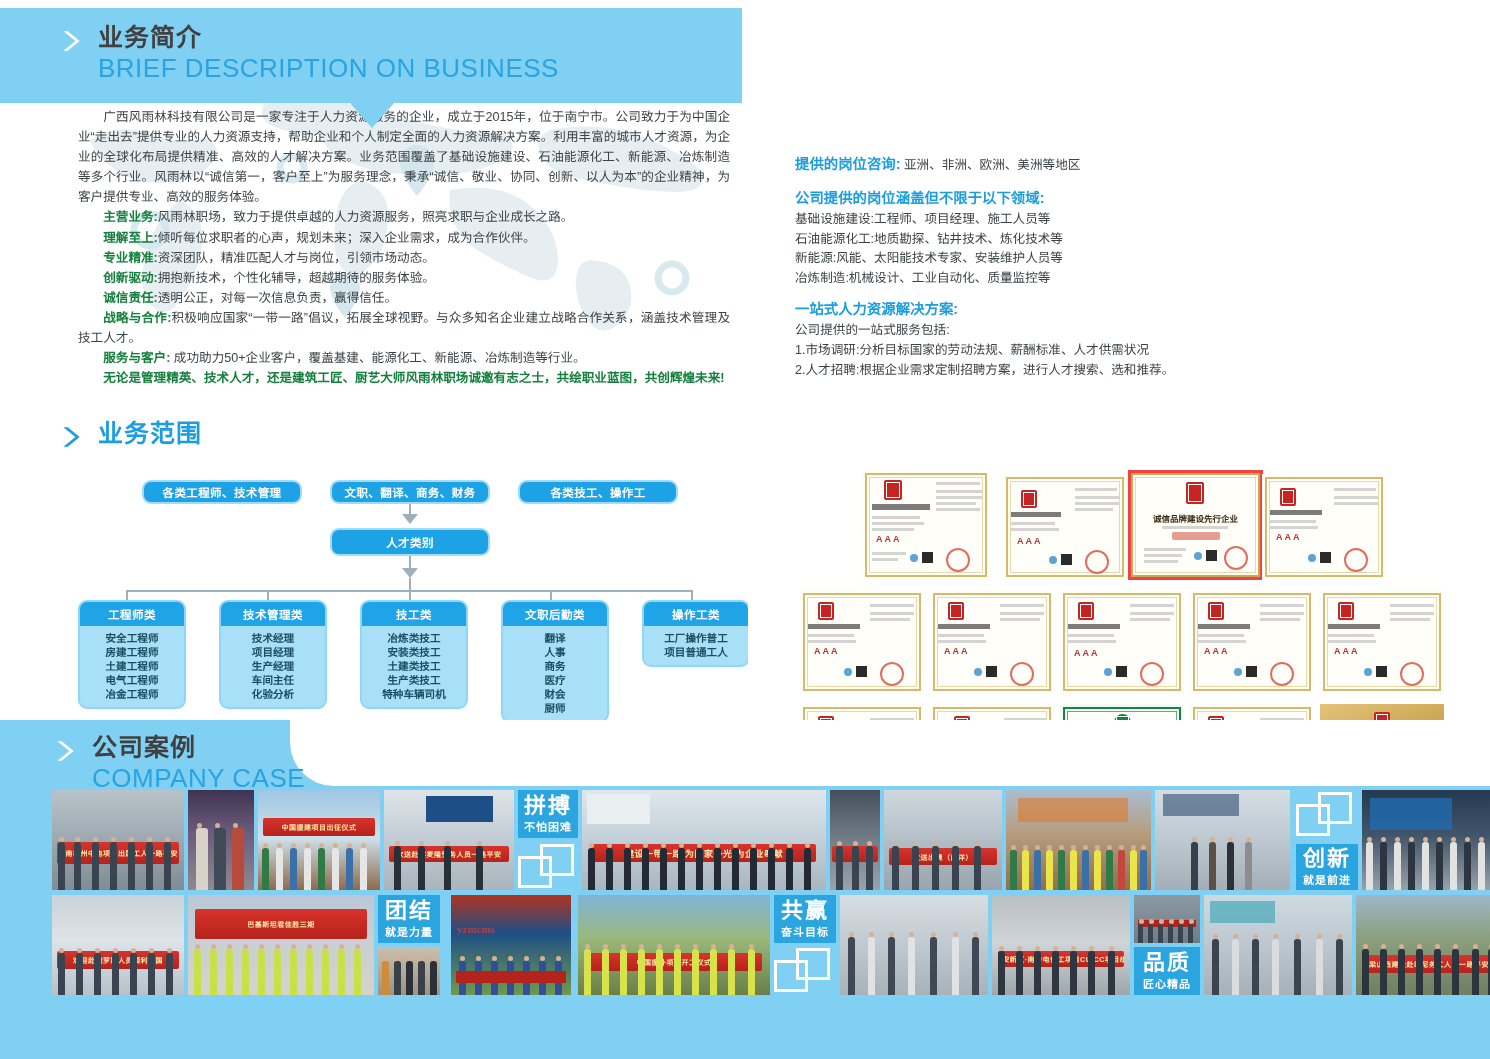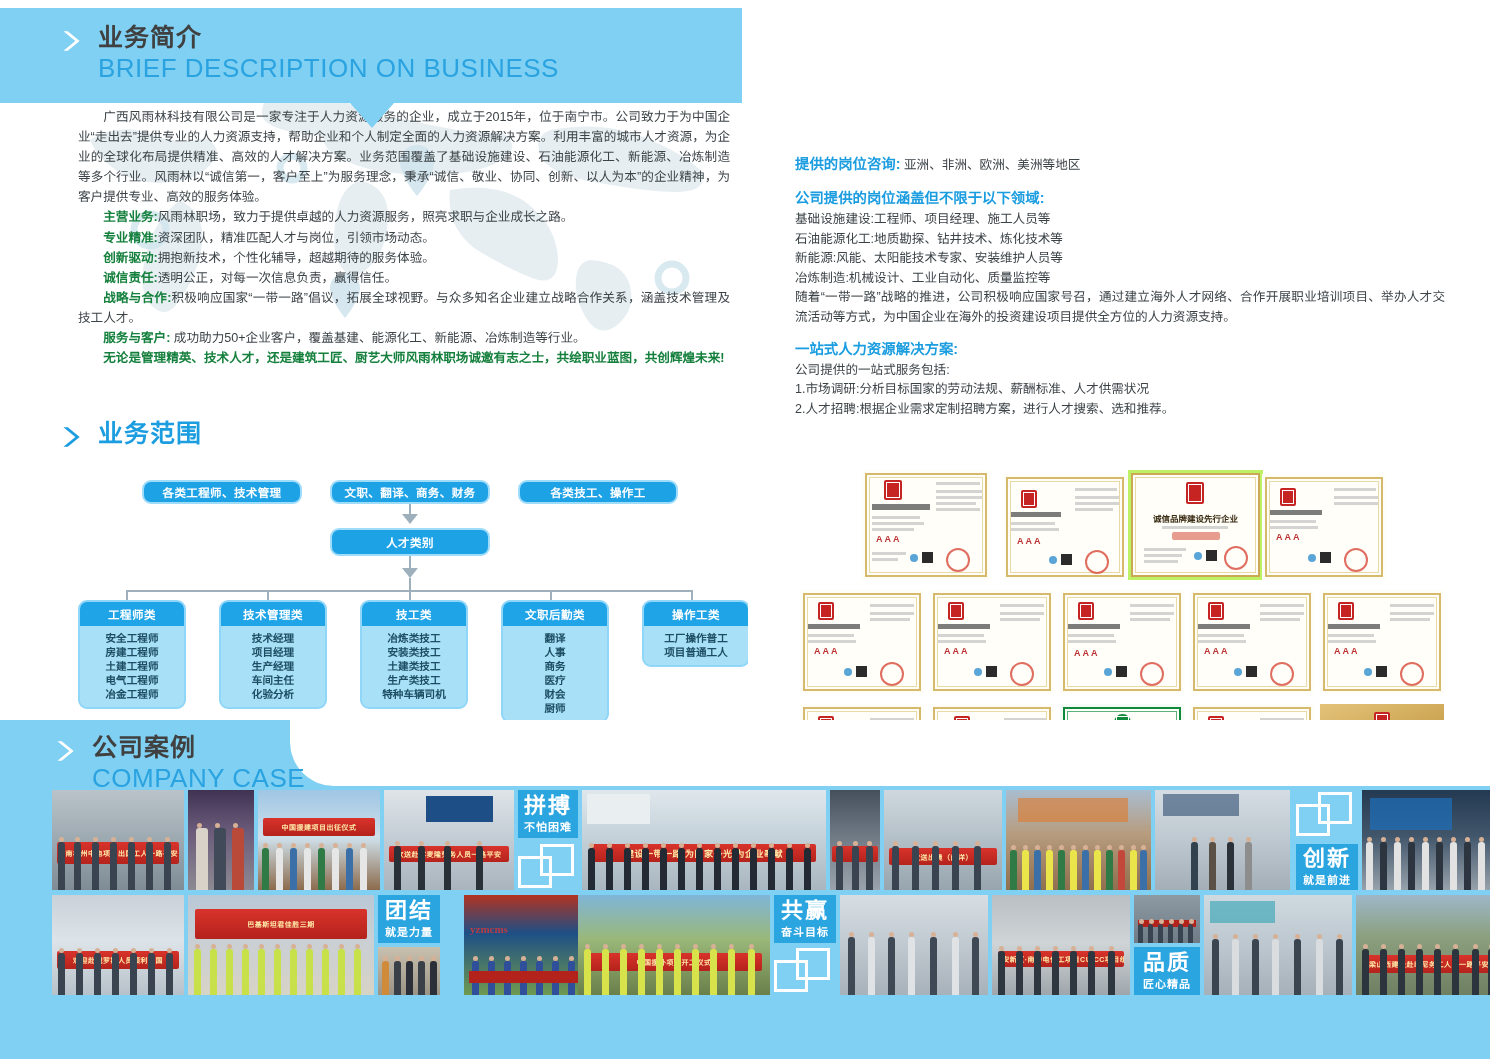--- a/index.html
+++ b/index.html
@@ -213,20 +213,21 @@
       <svg class="chev" viewBox="0 0 24 24">
         <path d="M5 3 L16 12 L5 21 L9 21 L20 12 L9 3 Z" fill="#1b9de0"></path>
       </svg>
       <div class="cn">公司简介</div>
       <div class="en">COMPANY PROFILE</div>
     </div>
 
     <div class="profile-body">
       <p class="indent">广西风雨林科技有限公司是一家专注于人力资源服务的企业，成立于2015年，位于南宁市。公司致力于为中国企业“走出去”提供专业的人力资源支持，帮助企业和个人制定全面的人力资源解决方案。利用丰富的城市人才资源，为企业的全球化布局提供精准、高效的人才解决方案。业务范围覆盖了基础设施建设、石油能源化工、新能源、冶炼制造等多个行业。风雨林以“诚信第一，客户至上”为服务理念，秉承“诚信、敬业、协同、创新、以人为本”的企业精神，为客户提供专业、高效的服务体验。</p>
       <p class="indent"><b>主营业务:</b><span>风雨林职场，致力于提供卓越的人力资源服务，照亮求职与企业成长之路。</span></p>
+      <p class="indent"><b>理解至上:</b><span>倾听每位求职者的心声，规划未来；深入企业需求，成为合作伙伴。</span></p>
       <p class="indent"><b>专业精准:</b><span>资深团队，精准匹配人才与岗位，引领市场动态。</span></p>
       <p class="indent"><b>创新驱动:</b><span>拥抱新技术，个性化辅导，超越期待的服务体验。</span></p>
       <p class="indent"><b>诚信责任:</b><span>透明公正，对每一次信息负责，赢得信任。</span></p>
       <p class="indent"><b>战略与合作:</b><span>积极响应国家“一带一路”倡议，拓展全球视野。与众多知名企业建立战略合作关系，涵盖技术管理及技工人才。</span></p>
       <p class="indent"><b>服务与客户:</b><span> 成功助力50+企业客户，覆盖基建、能源化工、新能源、冶炼制造等行业。</span></p>
       <p class="indent"><b>无论是管理精英、技术人才，还是建筑工匠、厨艺大师风雨林职场诚邀有志之士，共绘职业蓝图，共创辉煌未来!</b></p>
     </div>
 
     <div class="sec-head" style="left:58px; top:418px;">
       <svg class="chev" viewBox="0 0 24 24">
@@ -326,21 +327,20 @@
   <div class="biz-body">
     <div class="hl">
       <span>提供的岗位咨询:</span><span class="plain"> 亚洲、非洲、欧洲、美洲等地区</span>
     </div>
     <div class="gap"></div>
     <div class="hl">公司提供的岗位涵盖但不限于以下领域:</div>
     <div class="ln">基础设施建设:工程师、项目经理、施工人员等</div>
     <div class="ln">石油能源化工:地质勘探、钻井技术、炼化技术等</div>
     <div class="ln">新能源:风能、太阳能技术专家、安装维护人员等</div>
     <div class="ln">冶炼制造:机械设计、工业自动化、质量监控等</div>
-    <div class="para">随着“一带一路”战略的推进，公司积极响应国家号召，通过建立海外人才网络、合作开展职业培训项目、举办人才交流活动等方式，为中国企业在海外的投资建设项目提供全方位的人力资源支持。</div>
     <div class="gap"></div>
     <div class="hl">一站式人力资源解决方案:</div>
     <div class="ln">公司提供的一站式服务包括:</div>
     <div class="ln">1.市场调研:分析目标国家的劳动法规、薪酬标准、人才供需状况</div>
     <div class="ln">2.人才招聘:根据企业需求定制招聘方案，进行人才搜索、选和推荐。</div>
   </div>
 
   <div class="certs">
 
     <div class="cert" style="left:62px;  top:8px;  width:128px; height:110px;">
@@ -372,21 +372,21 @@
       <div class="aaa" style="left:14px; top:62px; font-size:9px;">AAA</div>
       <div class="bluedot" style="left:46px; top:82px; width:8px; height:8px;"></div>
       <div class="qr" style="left:58px; top:80px; width:11px; height:11px;"></div>
       <div class="redstamp" style="left:82px; top:76px; width:24px; height:24px;"></div>
       <div class="ctext" style="left:72px; top:14px; width:42px; height:3px;"></div>
       <div class="ctext" style="left:72px; top:22px; width:44px; height:3px;"></div>
       <div class="ctext" style="left:72px; top:28px; width:44px; height:3px;"></div>
       <div class="ctext" style="left:72px; top:34px; width:38px; height:3px;"></div>
     </div>
 
-    <div class="cert cream" style="left:328px; top:8px; width:135px; height:110px; background:#bef264;">
+    <div class="cert cream" style="left:328px; top:8px; width:135px; height:110px; background:#ef4444;">
       <div class="frame" style="border-color:#cba954;"></div>
       <div class="seal" style="left:58px; top:12px; width:18px; height:22px;"></div>
       <div style="position:absolute; left:0; right:0; top:42px; text-align:center; font-size:8.5px; font-weight:bold; color:#3a2c12;">诚信品牌建设先行企业</div>
       <div class="ctext" style="left:34px; top:56px; width:66px; height:3px;"></div>
       <div style="position:absolute; left:44px; top:62px; width:48px; height:8px; background:#d34a3a; opacity:.55; border-radius:2px;"></div>
       <div class="ctext" style="left:16px; top:78px; width:42px; height:3px;"></div>
       <div class="ctext" style="left:16px; top:84px; width:38px; height:3px;"></div>
       <div class="ctext" style="left:16px; top:90px; width:34px; height:3px;"></div>
       <div class="bluedot" style="left:66px; top:82px; width:8px; height:8px;"></div>
       <div class="qr" style="left:78px; top:80px; width:11px; height:11px;"></div>
@@ -768,21 +768,21 @@
     <div class="ph" style="left:326px; top:157px; width:62px; height:48px; background:linear-gradient(180deg,#c9c0ae,#9b9486);">
       <div class="crowd" style="height:70%;">
         <i style="left:4px; background:#d08b3a;"></i>
           <i style="left:16px; background:#3a4048;"></i>
         <i style="left:28px; background:#2b3038;"></i>
           <i style="left:40px; background:#3a4048;"></i>
         <i style="left:52px; background:#2b3038;"></i>
       </div>
     </div>
 
-    <div class="ph" style="left:412px; top:105px; width:120px; height:100px; background:linear-gradient(180deg,#b3331f,#1e4f86 38%,#6f9a4f);text-align:center;">
+    <div class="ph" style="left:399px; top:105px; width:120px; height:100px; background:linear-gradient(180deg,#b3331f,#1e4f86 38%,#6f9a4f);text-align:center;">
       <div class="wm" style="left:6px; top:28px;">yzmcms</div>
       <div class="crowd" style="height:34%;">
         <i style="left:8px; background:#2f4f9a;"></i>
           <i style="left:24px; background:#2f4f9a;"></i>
         <i style="left:40px; background:#2f4f9a;"></i>
           <i style="left:56px; background:#2f4f9a;"></i>
         <i style="left:72px; background:#2f4f9a;"></i>
           <i style="left:88px; background:#2f4f9a;"></i>
         <i style="left:104px; background:#2f4f9a;"></i>
       </div>

